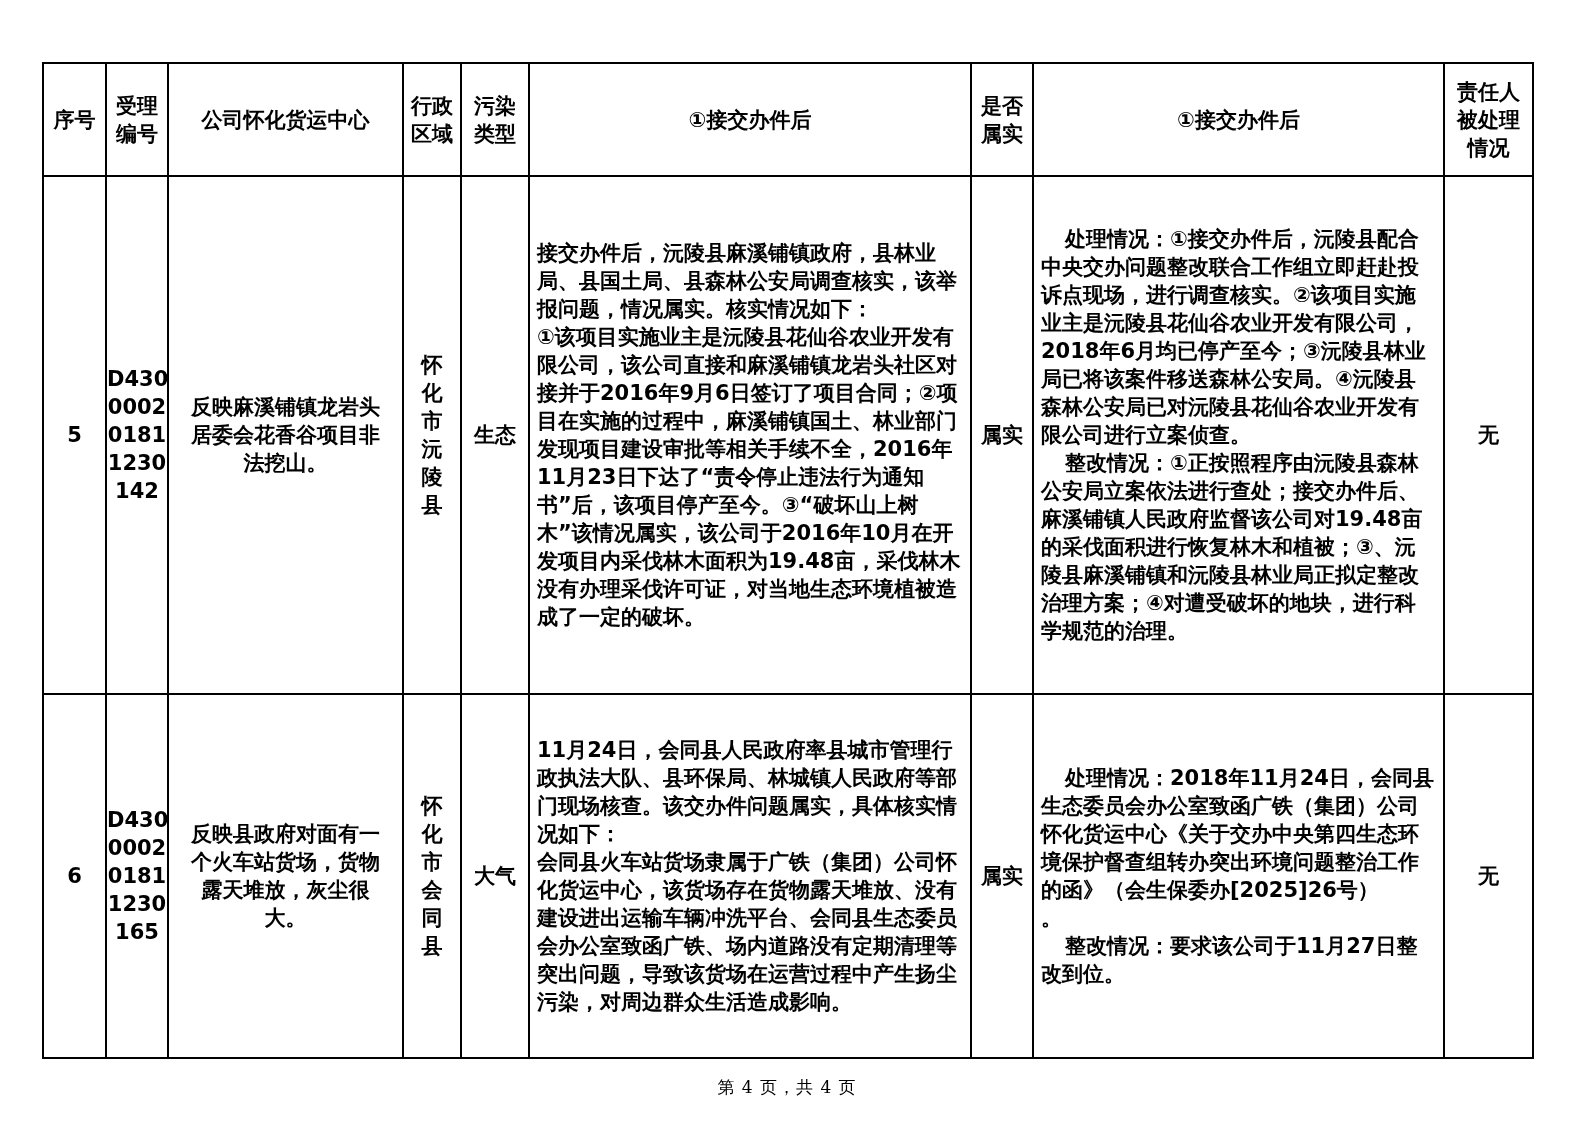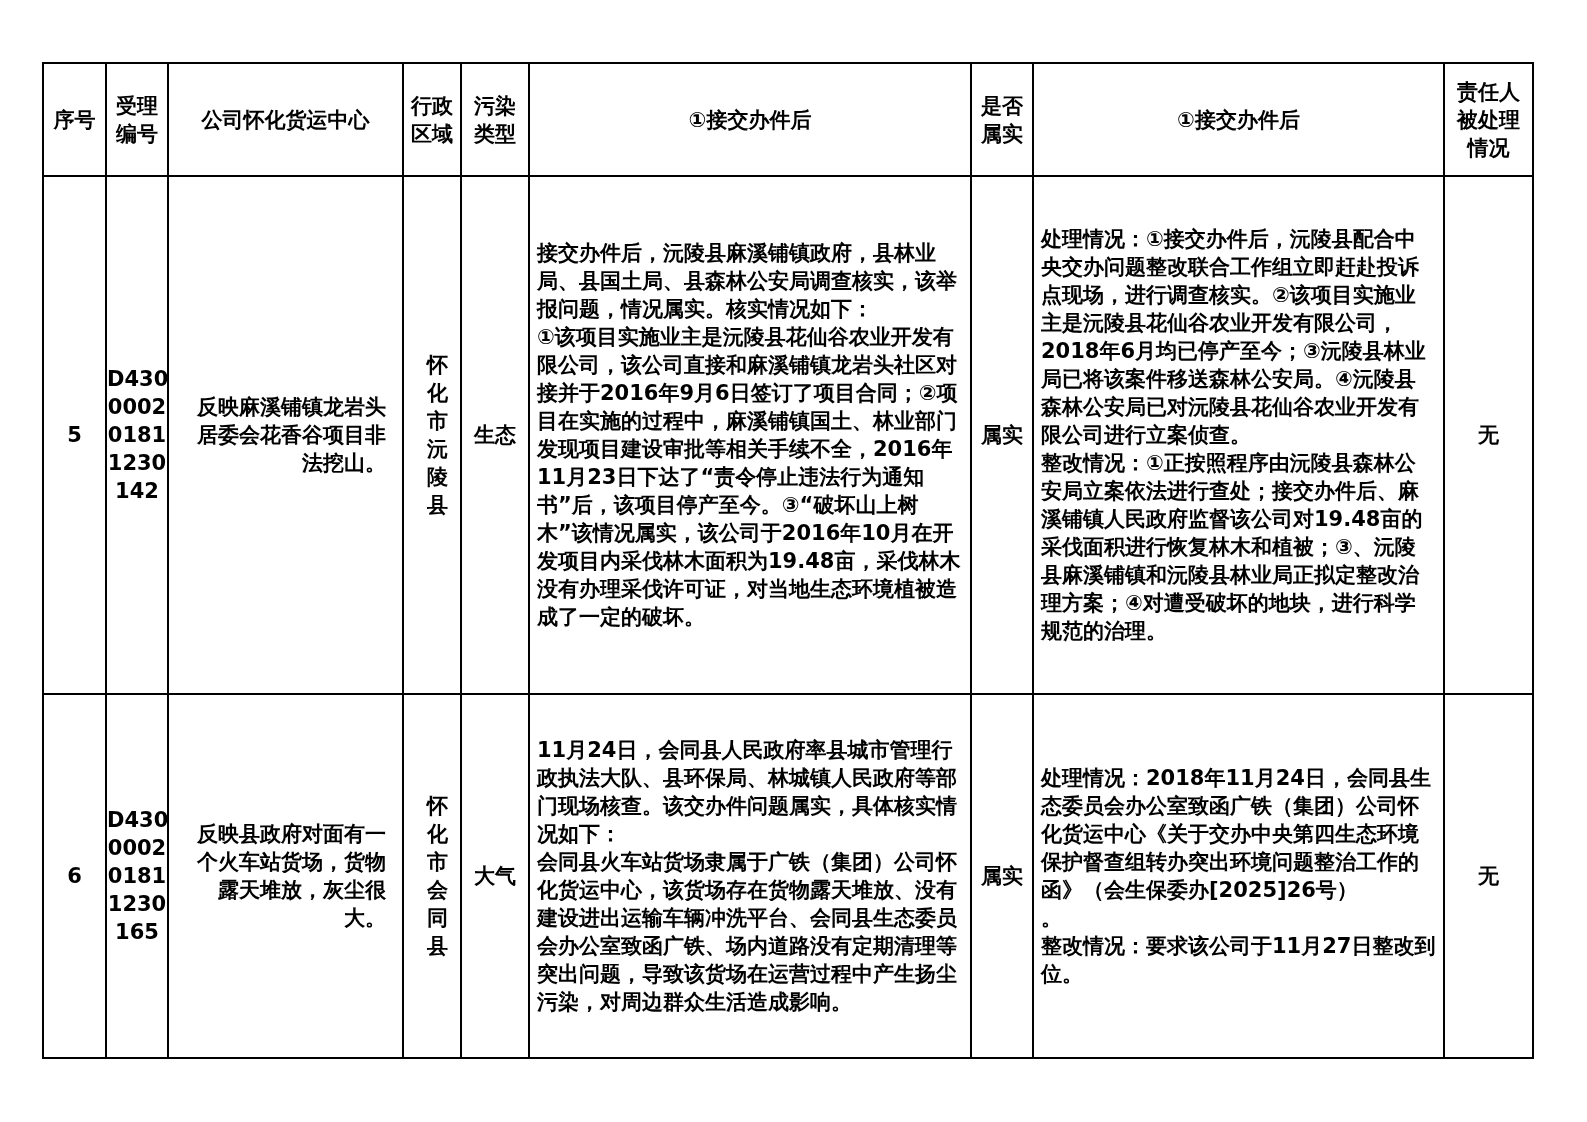--- a/index.html
+++ b/index.html
@@ -31,34 +31,34 @@
     overflow: hidden;
   }
   tr.header-row { height: 113px; }
   tr.row-5 { height: 518px; }
   tr.row-6 { height: 364px; }
   .c-center {
     text-align: center;
     white-space: pre-line;
   }
   .c-wrap {
-    text-align: right;
+    text-align: center;
     padding: 0 12px;
   }
   .c-issue {
-    text-align: right;
+    text-align: center;
     padding: 4px 16px;
     white-space: pre-line;
   }
   .c-text {
     text-align: left;
     padding: 6px 7px;
     white-space: pre-line;
   }
-  .para { white-space: pre-line; }
+  .para { white-space: pre-line; margin-left: 24px; }
   .seg-label { font-weight: bold; }
   .footer {
     position: absolute;
     left: 42px;
     top: 1076px;
     width: 1490px;
     text-align: center;
     font-family: "DejaVu Serif", serif;
     font-weight: normal;
     font-size: 17px;
@@ -189,14 +189,15 @@
 。</span>
 </span><span class="para"><b class="seg-label">整改情况：</b><span>要求该公司于11月27日整改到位。</span></span></div>
       </td>
       <td>
             <div class="c-center">无</div>
           </td>
     </tr>
   </tbody>
     </table>
 
+  <div class="footer">第 4 页，共 4 页</div>
 
 </div>
 
 </body></html>

